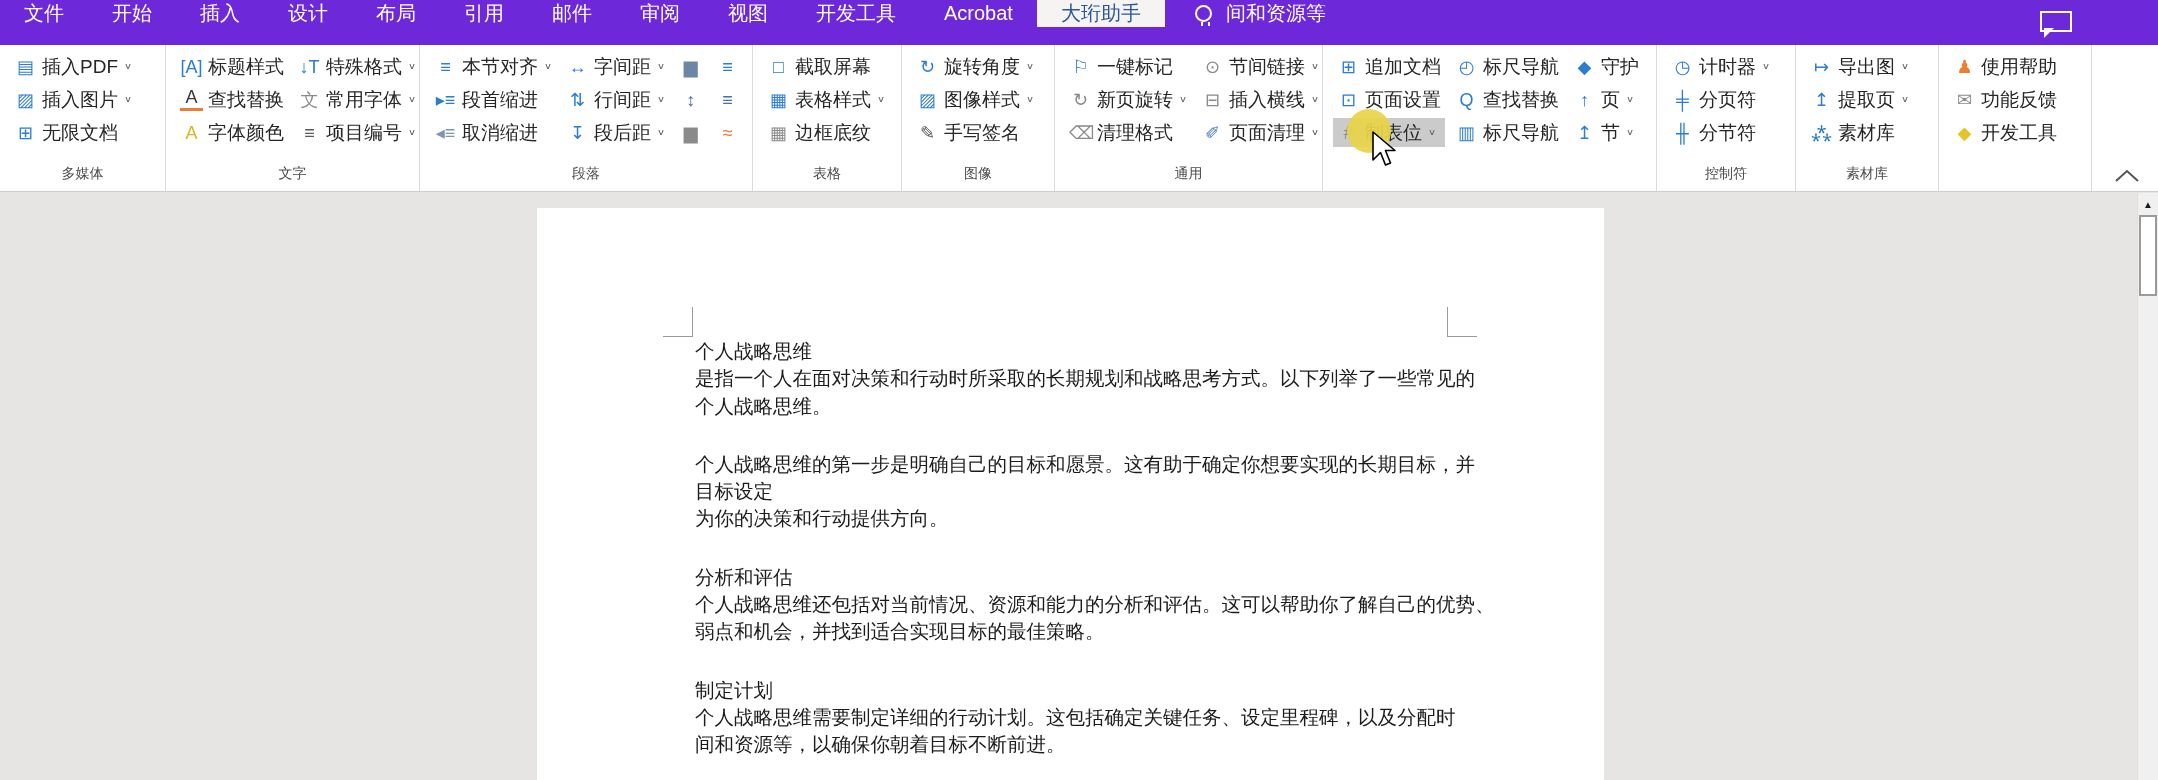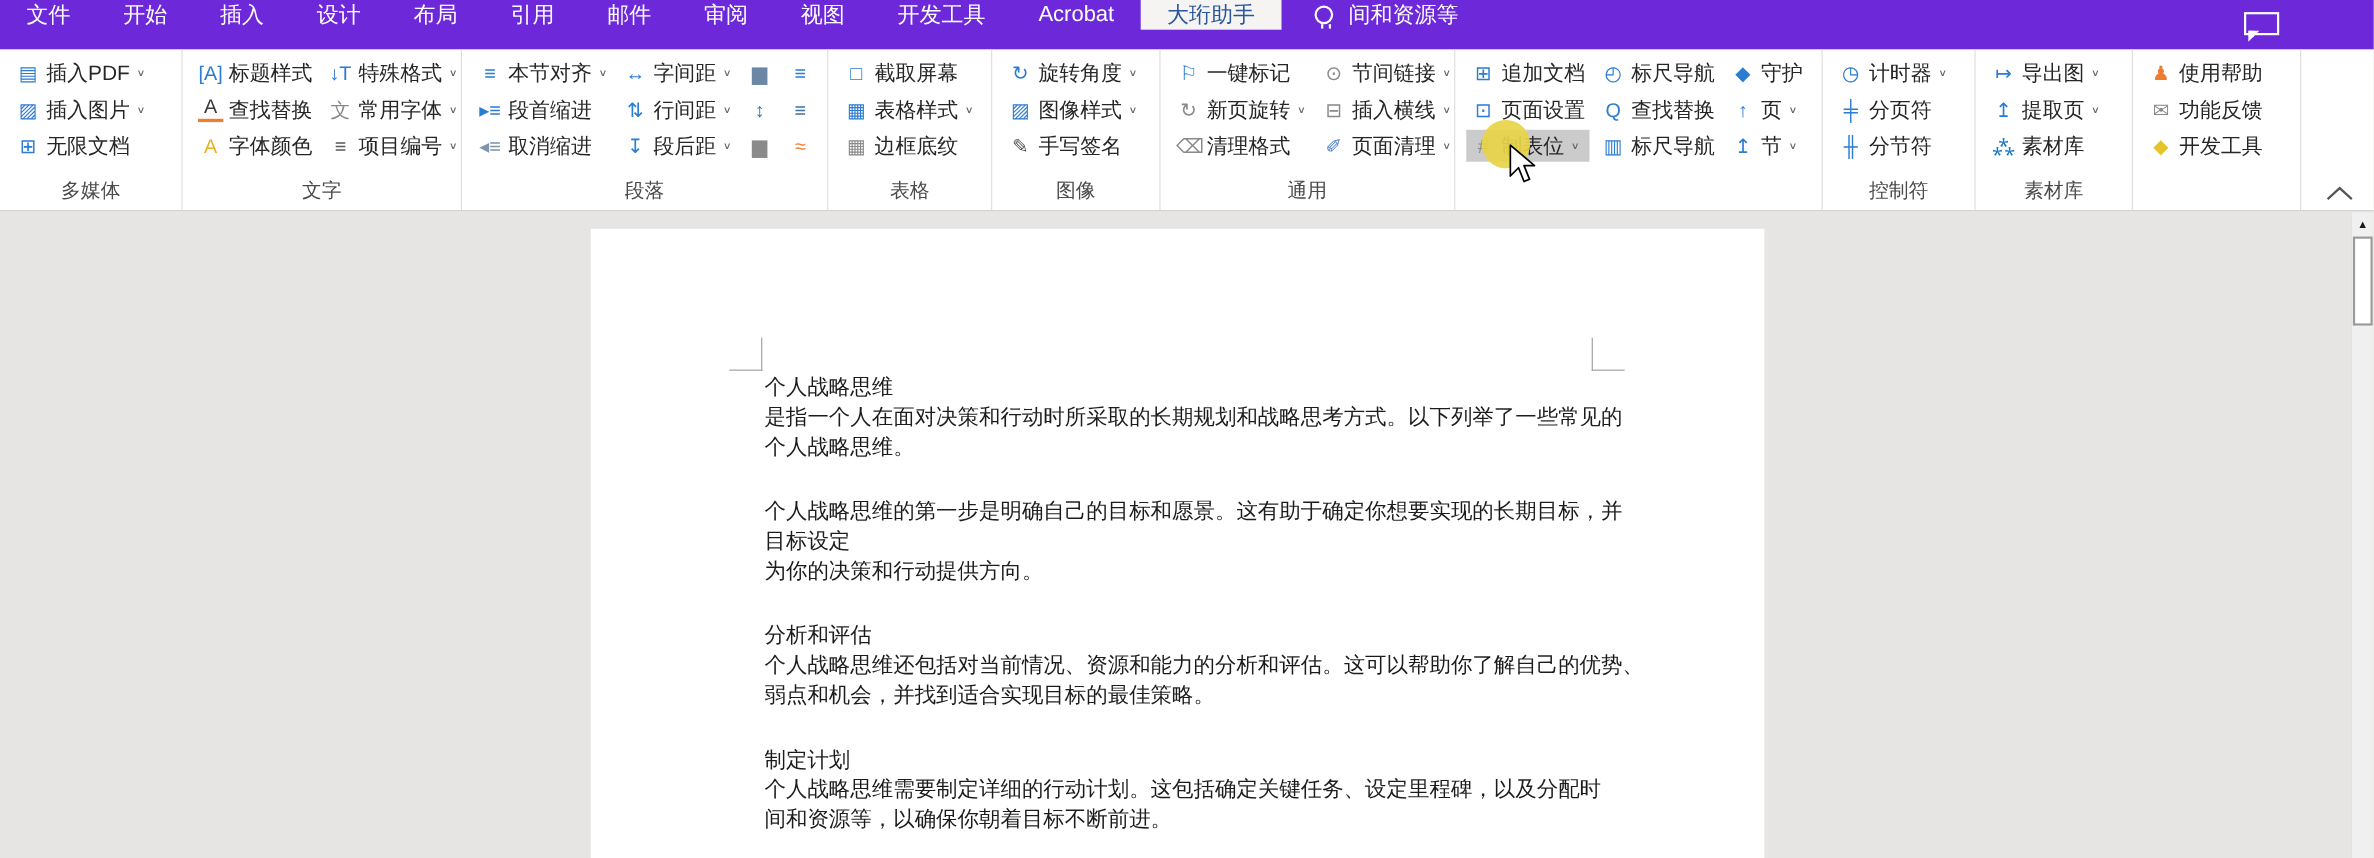--- a/index.html
+++ b/index.html
@@ -25,21 +25,21 @@
             border-bottom:1px solid #cfcecd; display:flex; }
   .group { flex:none; display:flex; flex-direction:column; border-right:1px solid #dddcdb; padding-top:7px; }
   .group-cols { flex:1; display:flex; align-items:flex-start; padding:0 6px 0 10px; gap:6px; }
   .gcol { display:flex; flex-direction:column; gap:4px; }
   .rbtn { height:29px; display:flex; align-items:center; gap:5px; padding:0 4px;
           font-size:19px; color:#262626; white-space:nowrap; cursor:default; }
   .rbtn.hovered { background:#cbcbcb; }
   .rbtn .ic { width:23px; min-width:23px; text-align:center; font-size:18px; line-height:22px; }
   .rbtn .ic.u { border-bottom:3px solid #ed7d31; line-height:17px; height:22px; }
   .dd { font-size:11px; color:#666; margin-left:1px; transform:scaleY(.8); }
-  .glabel { height:33px; text-align:center; font-size:18px; color:#4a4a4a; line-height:30px; }
+  .glabel { height:33px; text-align:center; font-size:14px; color:#4a4a4a; line-height:30px; }
   .ribbon-end { flex:1; position:relative; border-right:none; }
   .collapse { position:absolute; right:18px; bottom:8px; }
 
   
   .docarea { position:absolute; top:193px; left:0; width:2158px; height:587px; background:#e7e5e4; }
   .page { position:absolute; left:537px; top:15px; width:1067px; height:600px; background:#fff; }
   .crop-left  { position:absolute; left:126px; top:99px;  width:30px; height:30px;
                 border-right:1px solid #9a9a9a; border-bottom:1px solid #9a9a9a; }
   .crop-right { position:absolute; left:910px; top:99px;  width:30px; height:30px;
                 border-left:1px solid #9a9a9a;  border-bottom:1px solid #9a9a9a; }

